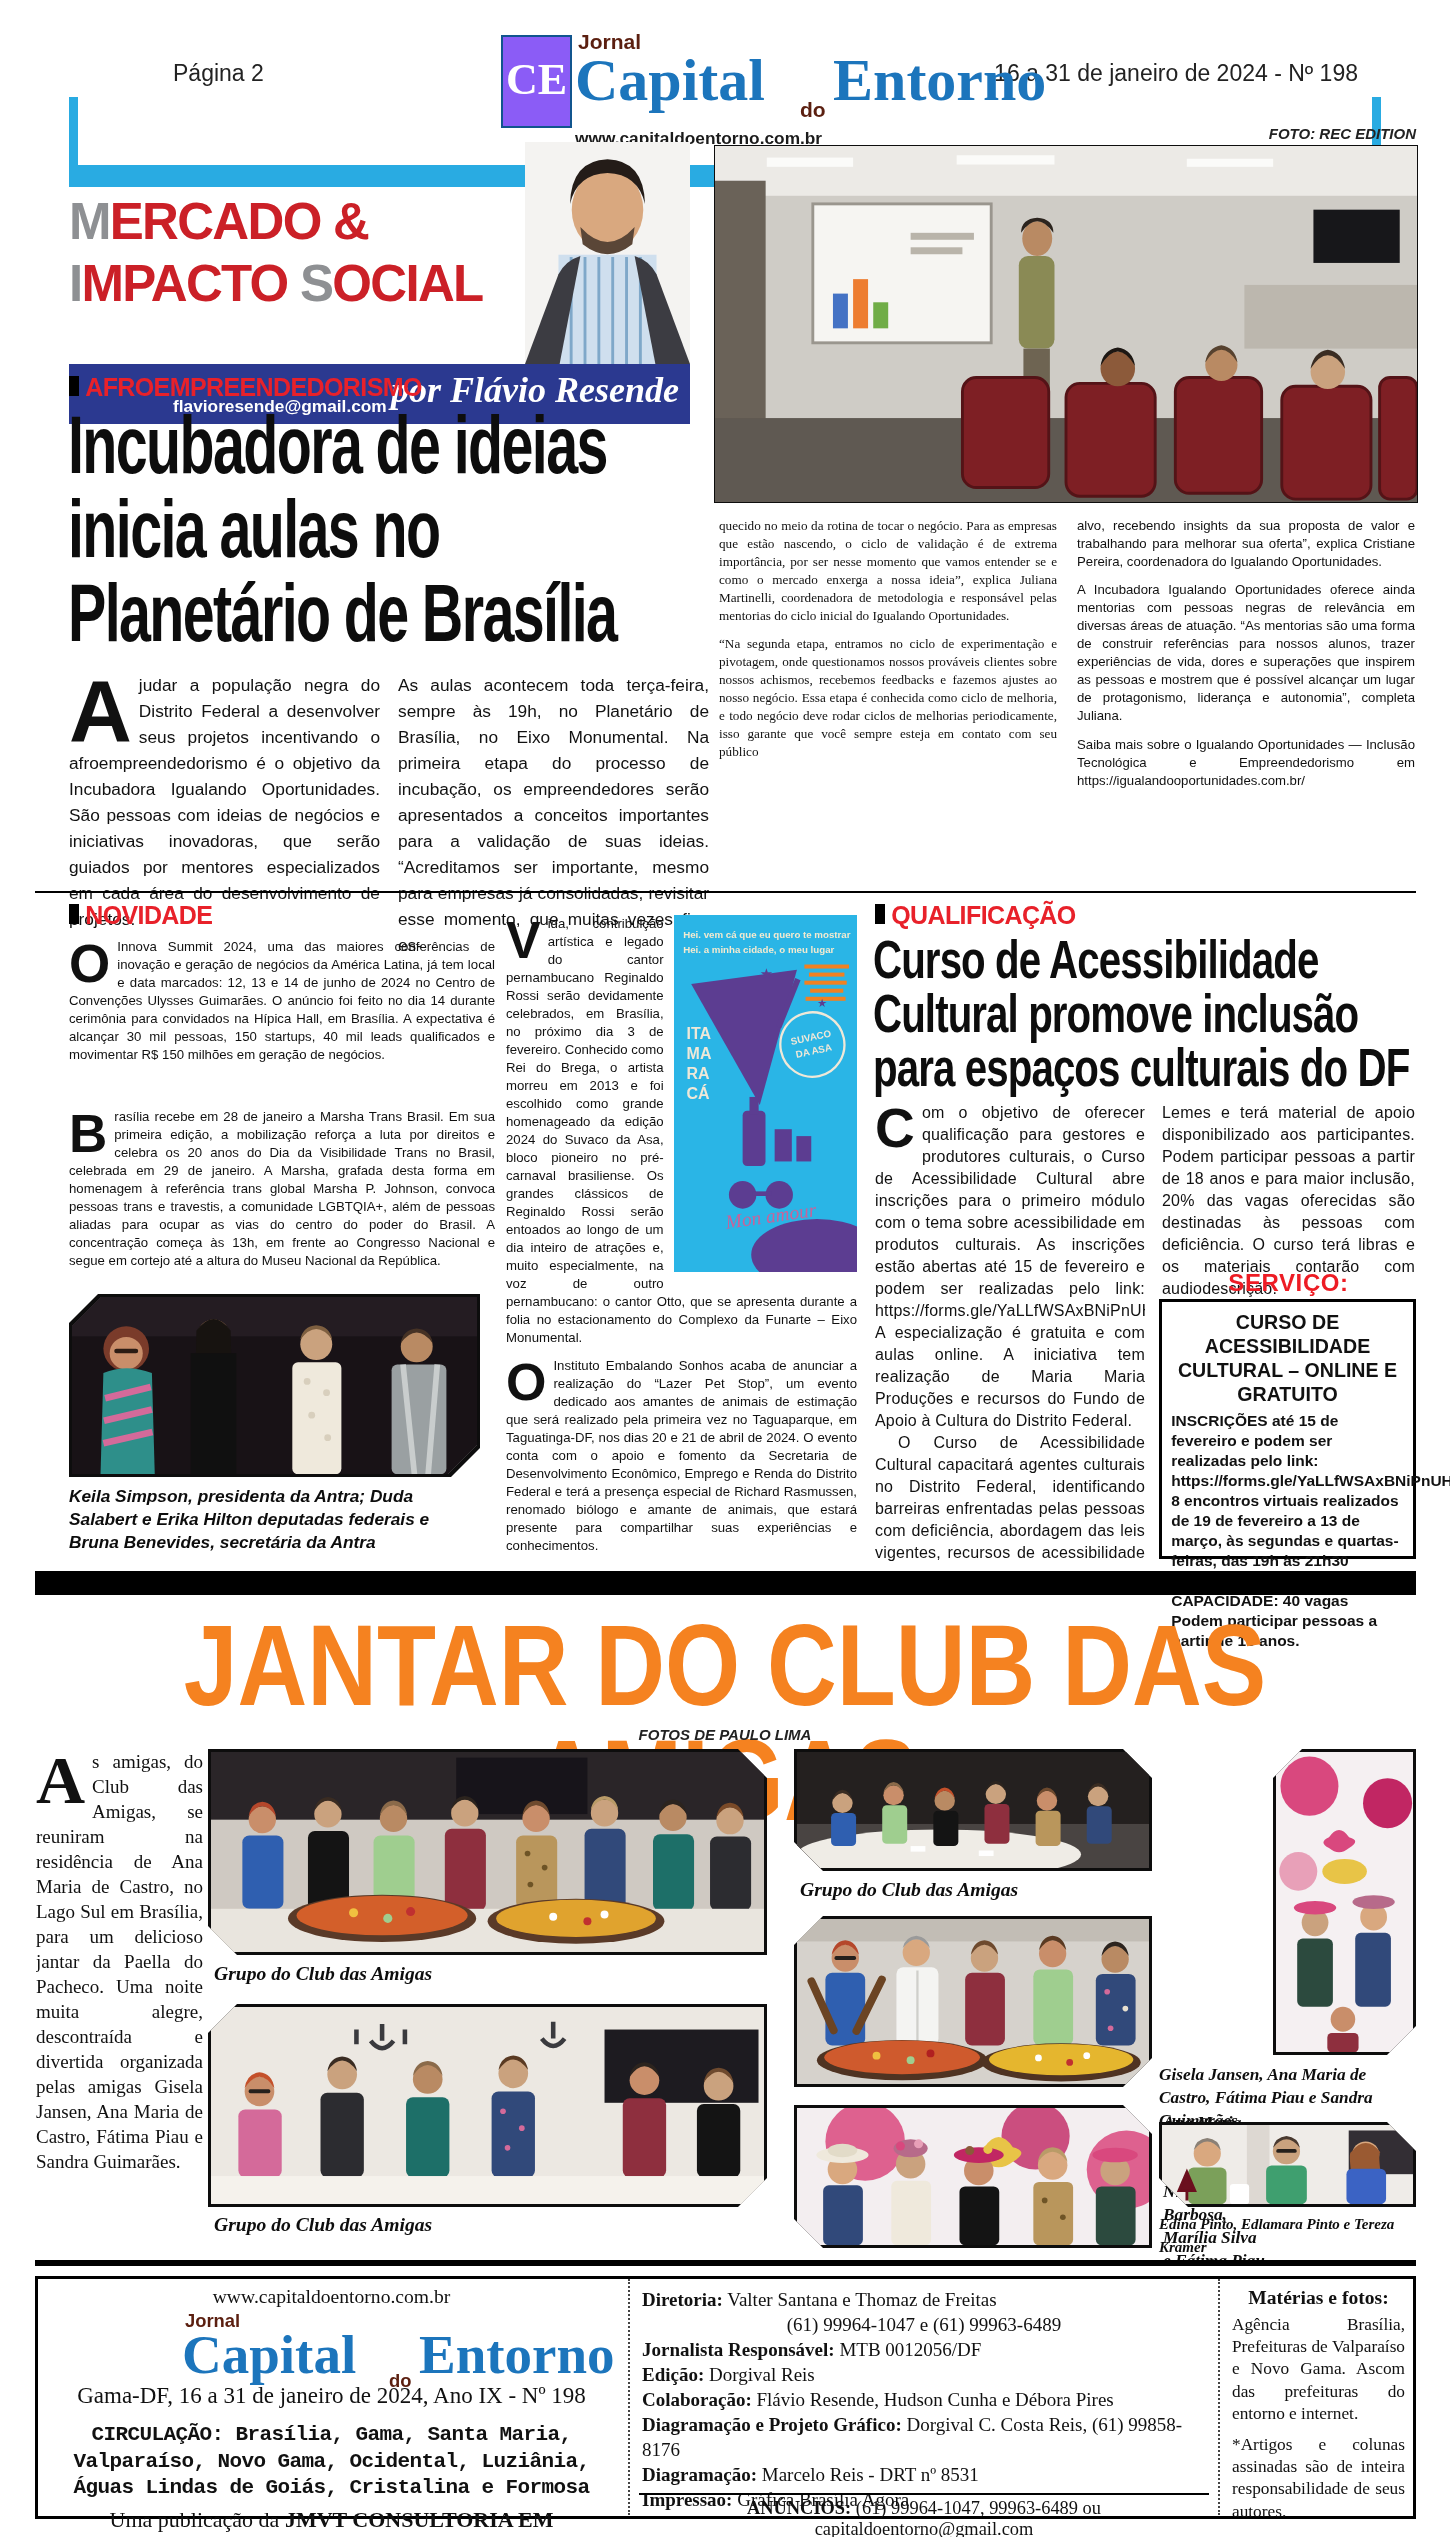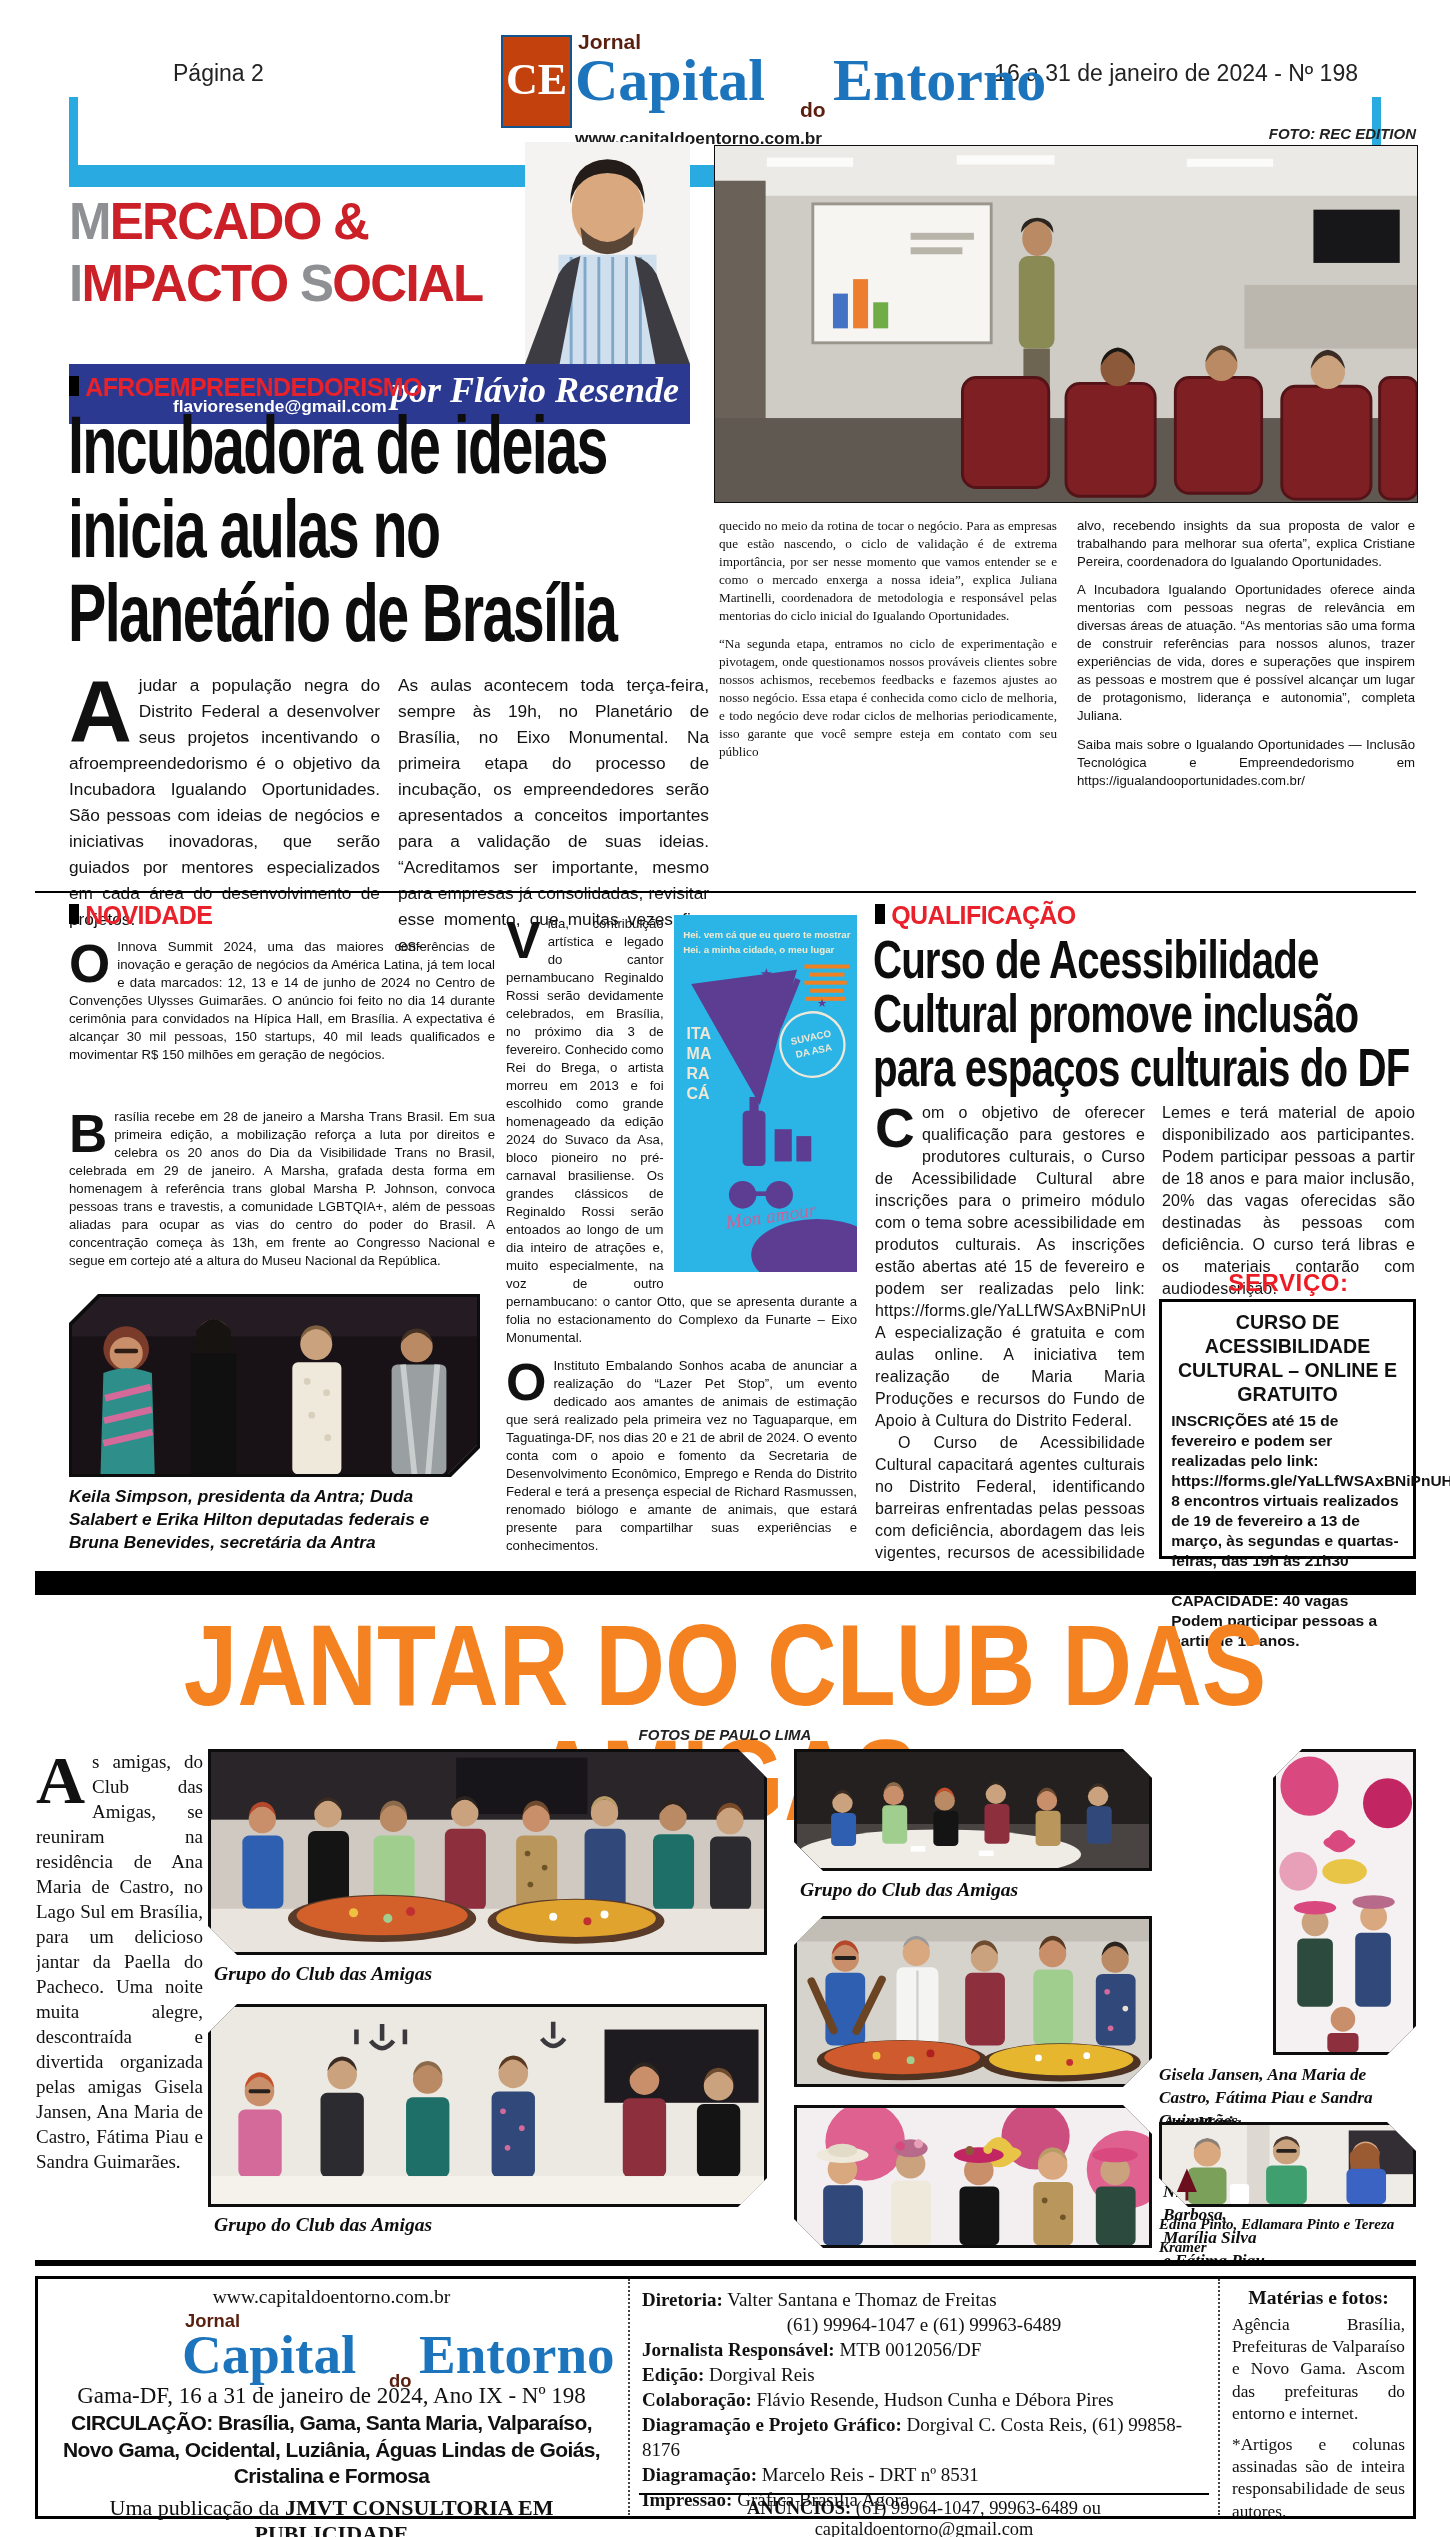--- a/index.html
+++ b/index.html
@@ -5,21 +5,21 @@
   html,body{margin:0;padding:0;background:#e8e8e8;}
   #page{position:relative;width:1450px;height:2538px;background:#fff;
         font-family:"Liberation Sans",sans-serif;color:#111;overflow:hidden;}
   .abs{position:absolute;}
   .j{text-align:justify;}
   p{margin:0 0 10.4px 0;}
   .dc{float:left;font-weight:700;line-height:.78;padding:4.6px 7px 0 0;}
   
   .hblue{background:#29abe2;}
   .hmeta{font-size:23px;color:#222;}
-  .ce-badge{background:#c2410c;color:#fff;font:700 44px "Liberation Serif",serif;
+  .ce-badge{background:#8b5cf6;color:#fff;font:700 44px "Liberation Serif",serif;
             text-align:center;border:2.3px solid #11558e;}
   .lg-blue{color:#1c75bc;font-family:"Liberation Serif",serif;font-weight:700;}
   .lg-brown{color:#5b1f10;font-weight:700;}
   
   .mast{font-weight:700;font-size:51px;letter-spacing:-1.7px;line-height:1;}
   .mast .g{color:#8e9093;}
   .mast .r{color:#cb2027;}
   .mastbar{background:#2b3990;}
   .mast-email{color:#fff;font-weight:700;font-size:17.3px;}
   .mast-byline{color:#fff;font:italic 700 36px "Liberation Serif",serif;}
@@ -545,21 +545,21 @@
 
     <div class="abs" style="left:0;top:0;width:587px;height:236px;text-align:center;">
       <div class="fserif" style="font-size:19.6px;margin-top:7px;">www.capitaldoentorno.com.br</div>
       <div style="position:relative;height:75px;">
         <span class="abs lg-brown" style="left:147px;top:2.3px;font-size:18.4px;">Jornal</span>
         <span class="abs lg-blue" style="left:144px;top:15px;font-size:55px;">Capital</span>
         <span class="abs lg-brown" style="left:351px;top:62px;font-size:18.4px;">do</span>
         <span class="abs lg-blue" style="left:381px;top:15px;font-size:55px;">Entorno</span>
       </div>
       <div class="fserif" style="font-size:23px;">Gama-DF, 16 a 31 de janeiro de 2024, Ano IX - Nº 198</div>
-      <div class="circ" style="margin-top:1px;padding:0 17.3px;">
+      <div class="circ" style="margin-top:13px;padding:0 17.3px;font-family:Liberation Mono, monospace;">
         <b>CIRCULAÇÃO:</b><span> Brasília, Gama, Santa Maria, Valparaíso, Novo Gama, Ocidental, Luziânia, Águas Lindas de Goiás, Cristalina e Formosa</span>
       </div>
       <div class="fserif" style="font-size:22px;margin-top:5.8px;">
         <span>Uma publicação da </span><b>JMVT CONSULTORIA EM PUBLICIDADE</b>
       </div>
 
     </div>
 
     <div class="abs dotted-v" style="left:590px;top:0;height:236px;"></div>
 

